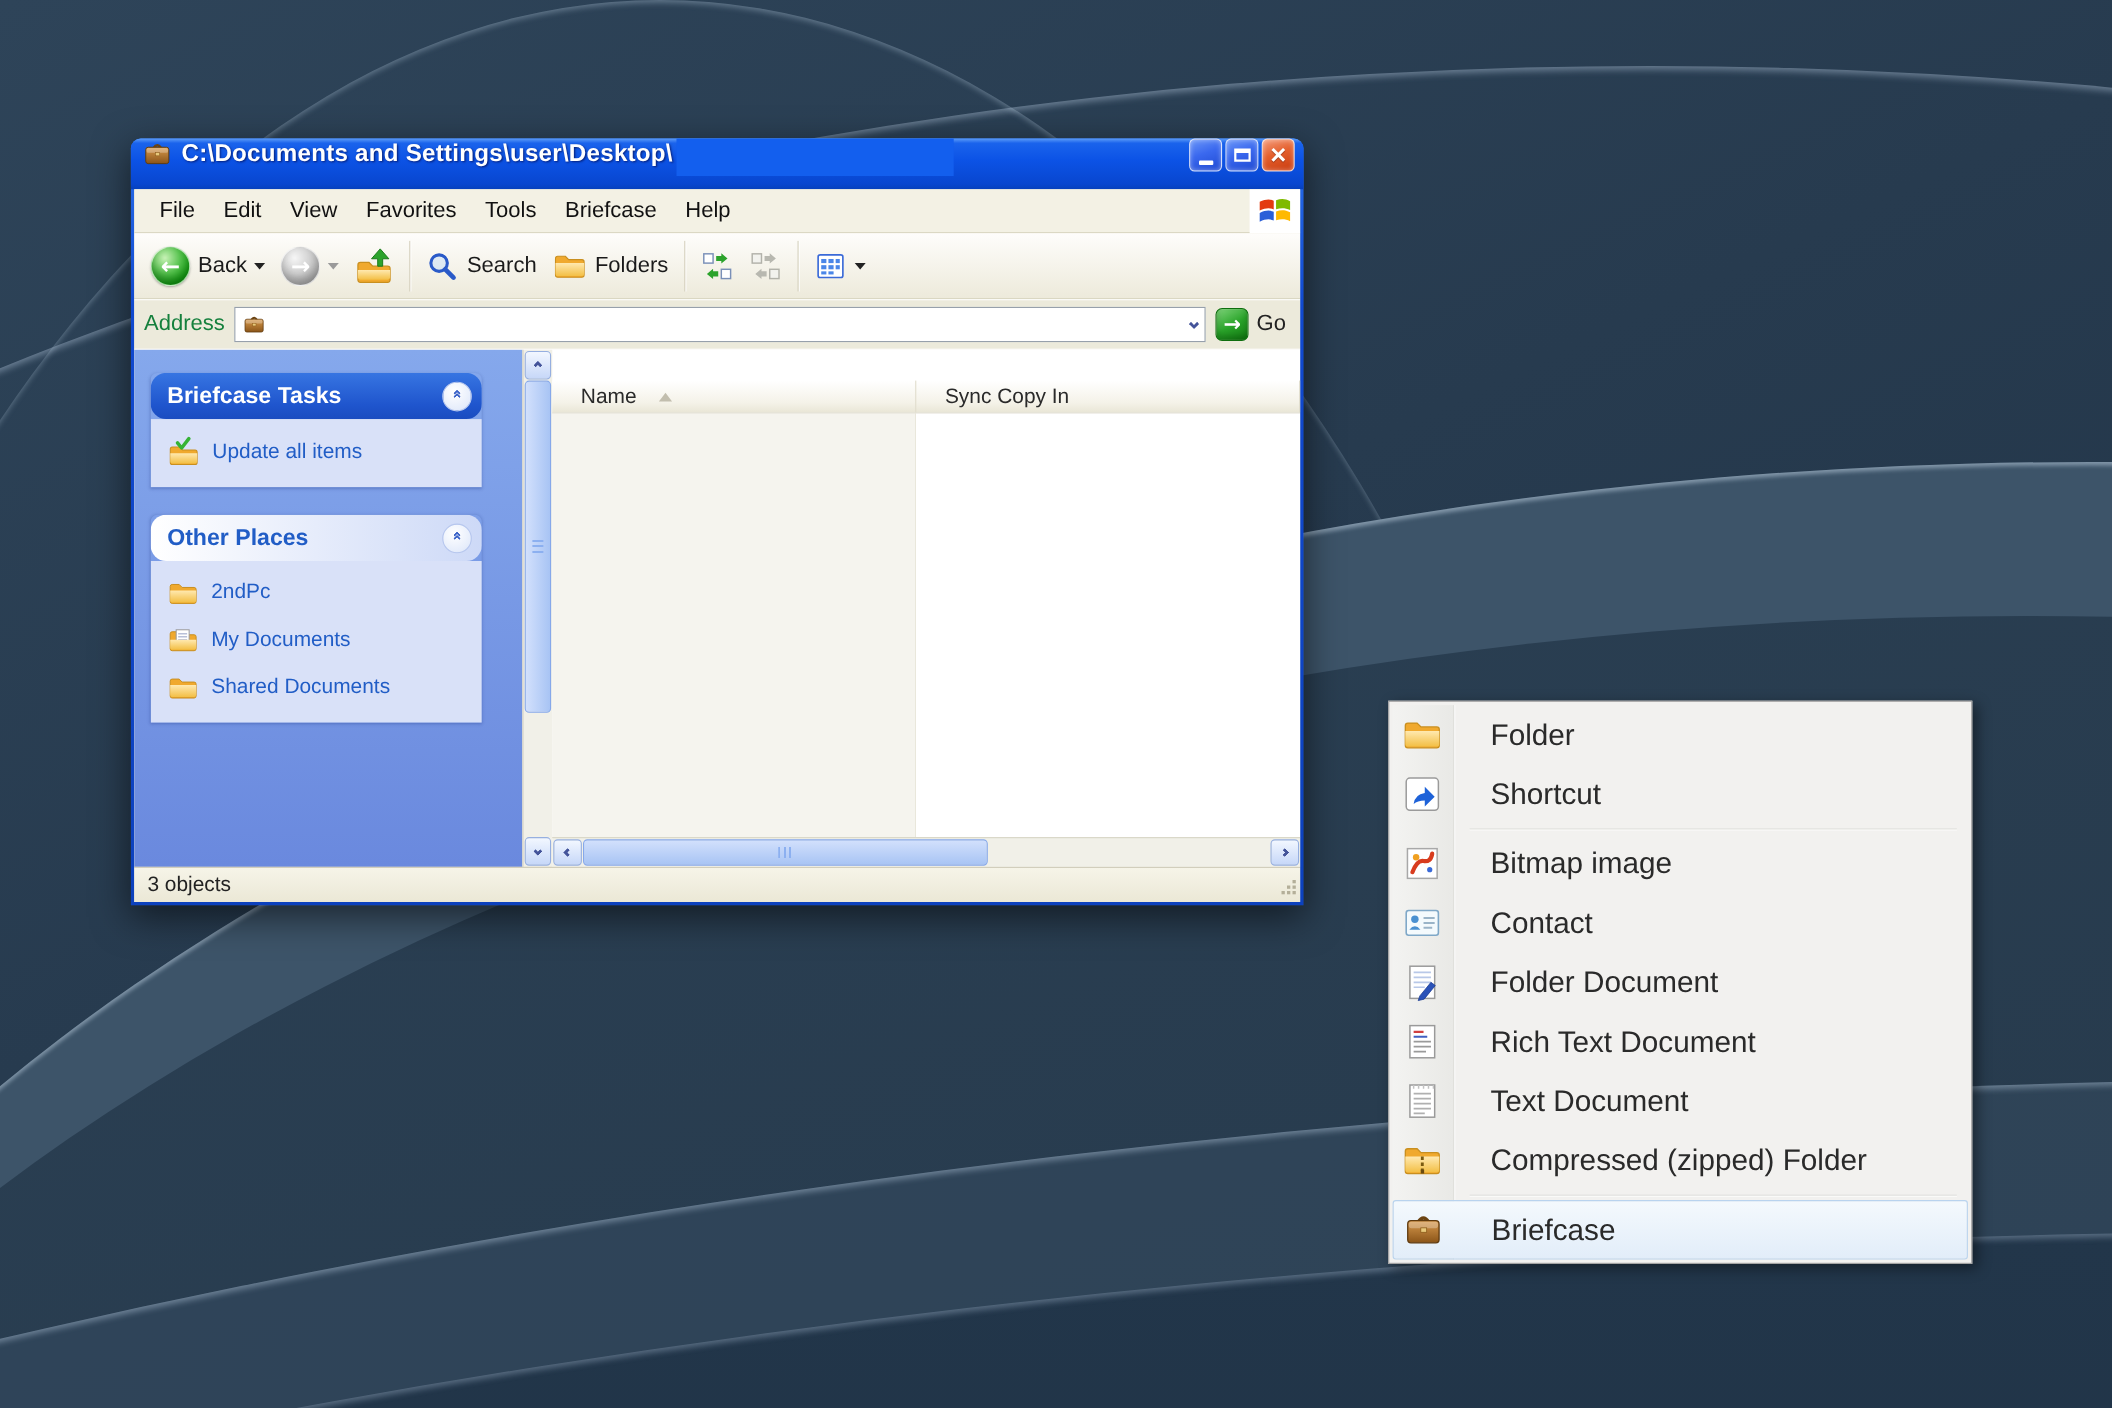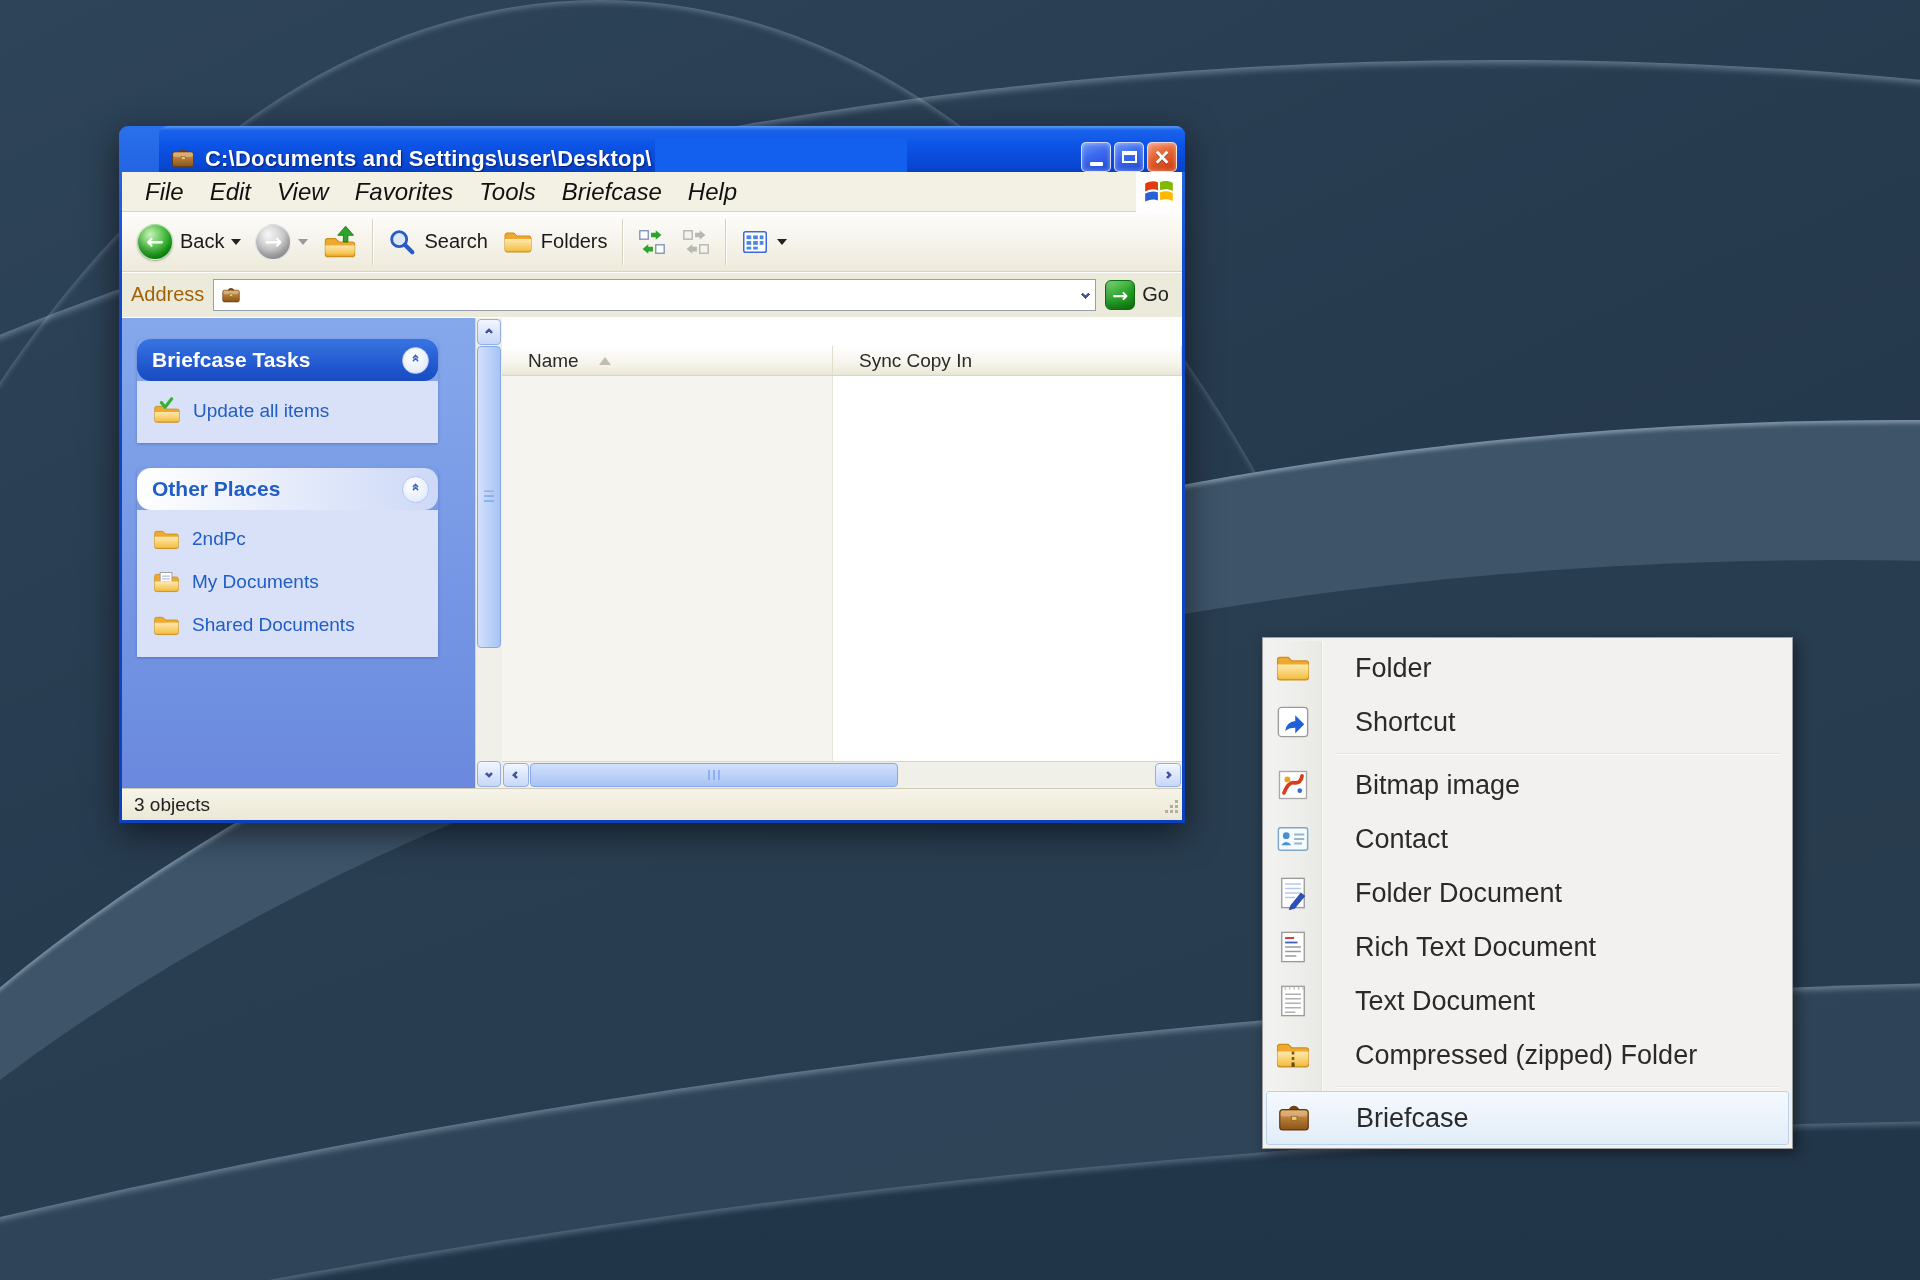--- a/index.html
+++ b/index.html
@@ -21,23 +21,23 @@
                   box-shadow:inset 0 4px 6px -1px rgba(205,225,245,.4); }
   .w-rim-bot2   { left:-2100px; top:1120px; width:8400px; height:3200px;
                   background:linear-gradient(180deg,#22364a,#1e3043 30%);
                   box-shadow:inset 0 4px 6px -1px rgba(195,215,238,.35); }
 
   
   .window { position:absolute; left:119px; top:126px; width:1066px; height:697px;
             border-radius:9px 9px 0 0;
             background:linear-gradient(180deg,#2a70eb,#1049cf 22%,#0c41bd);
             box-shadow:0 10px 34px rgba(0,0,0,.55); }
-  .titlebar { height:46px; display:flex; align-items:flex-end; padding:0 8px 0 10px;
+  .titlebar { height:46px; display:flex; align-items:flex-start; padding:0 8px 0 10px;
               border-radius:9px 9px 0 0;
-              background:linear-gradient(180deg,#5b9bf8 0%,#1a63ec 9%,#0c53e6 42%,#0846cf 90%,#0640bc 100%);margin-left:40px; }
+              background:linear-gradient(180deg,#5b9bf8 0%,#1a63ec 9%,#0c53e6 42%,#0846cf 90%,#0640bc 100%); }
   .title-icon { width:28px; height:28px; margin-right:8px; flex:0 0 auto; }
   .title-text { color:#fff; font-weight:bold; font-size:22px; letter-spacing:.2px;
                 text-shadow:1px 1px 2px rgba(0,0,60,.65); white-space:nowrap; }
   .title-redact { width:252px; height:34px; background:#135fee; margin-left:3px; }
   .winbtns { margin-left:auto; display:flex; gap:3px; }
   .wbtn { width:30px; height:30px; border-radius:5px; border:1px solid rgba(255,255,255,.78);
           display:flex; align-items:center; justify-content:center;
           box-shadow:inset 0 0 5px rgba(255,255,255,.45); }
   .wbtn.bmin, .wbtn.bmax { background:linear-gradient(160deg,#6a96f8 0%,#3a68ee 45%,#1f49d2 100%); }
   .wbtn.bclose { background:linear-gradient(160deg,#f49b7a 0%,#e4602e 45%,#c93a0e 100%);
@@ -46,21 +46,21 @@
   .wbtn.bmin { align-items:flex-end; padding-bottom:5px; }
   .g-min { width:13px; height:4px; background:#fff; border-radius:1px; }
   .g-max { width:15px; height:12px; border:2px solid #fff; border-top-width:4px; }
 
   .win-body { position:absolute; top:46px; left:3px; right:3px; bottom:3px;
               background:#ece9d8; display:flex; flex-direction:column; overflow:hidden; }
 
   
   .menubar { height:40px; display:flex; align-items:center; background:#f3f1e4;
              border-bottom:1px solid #d9d5c0; padding-left:10px; }
-  .menu-item { font-size:24px; color:#111; padding:0 13px; cursor:default;font-style:italic; }
+  .menu-item { font-size:20px; color:#111; padding:0 13px; cursor:default; }
   .winflag-box { margin-left:auto; width:46px; height:40px; background:#fff;
                  display:flex; align-items:center; justify-content:center; }
 
   
   .toolbar { height:60px; display:flex; align-items:center; background:linear-gradient(180deg,#fefdfb,#edeadb);
              border-bottom:1px solid #d9d5c0; padding:0 8px; font-size:20px; color:#1a1a1a; }
   .tb-btn { display:flex; align-items:center; gap:7px; padding:4px 7px; border-radius:4px; }
   .tb-sep { width:1px; height:46px; background:#d6d2bf; box-shadow:1px 0 0 #fff; margin:0 7px; }
   .nav-circle { width:36px; height:36px; border-radius:50%; display:flex; align-items:center;
                 justify-content:center; color:#fff; font-size:21px; font-weight:bold;
@@ -71,21 +71,21 @@
   .nav-circle.gray  { background:radial-gradient(circle at 35% 28%,#f6f6f6,#cfcfcf 45%,#a2a2a2 78%);
                       box-shadow:inset 0 -6px 8px rgba(60,60,60,.25); }
   .dd-arrow { width:0; height:0; border-left:5px solid transparent; border-right:5px solid transparent;
               border-top:6px solid #222; }
   .dd-arrow.gray { border-top-color:#9a9a9a; }
   .ic { display:block; }
 
   
   .addressbar { height:46px; display:flex; align-items:center; gap:9px; background:#eceadb;
                 border-bottom:1px solid #fff; box-shadow:inset 0 1px 0 #fff; padding:0 9px; }
-  .addr-label { font-size:20px; color:#a16207; }
+  .addr-label { font-size:20px; color:#15803d; }
   .combo { flex:1; height:32px; background:#fff; border:1px solid #97a0ab; display:flex;
            align-items:center; padding:0 6px; gap:7px; }
   .addr-value { flex:1; font-size:19px; color:#222; }
   .chv { display:inline-block; width:7px; height:7px; border-left:3px solid #44549a;
          border-bottom:3px solid #44549a; border-radius:1px; }
   .chv.up { transform:rotate(135deg); } .chv.down { transform:rotate(-45deg); }
   .chv.left { transform:rotate(45deg); } .chv.right { transform:rotate(-135deg); }
   .go-btn { display:flex; align-items:center; gap:7px; font-size:20px; color:#222; padding-right:4px; }
   .go-icon { width:30px; height:30px; border-radius:6px; color:#fff; font-weight:bold; font-size:19px;
              display:flex; align-items:center; justify-content:center;

